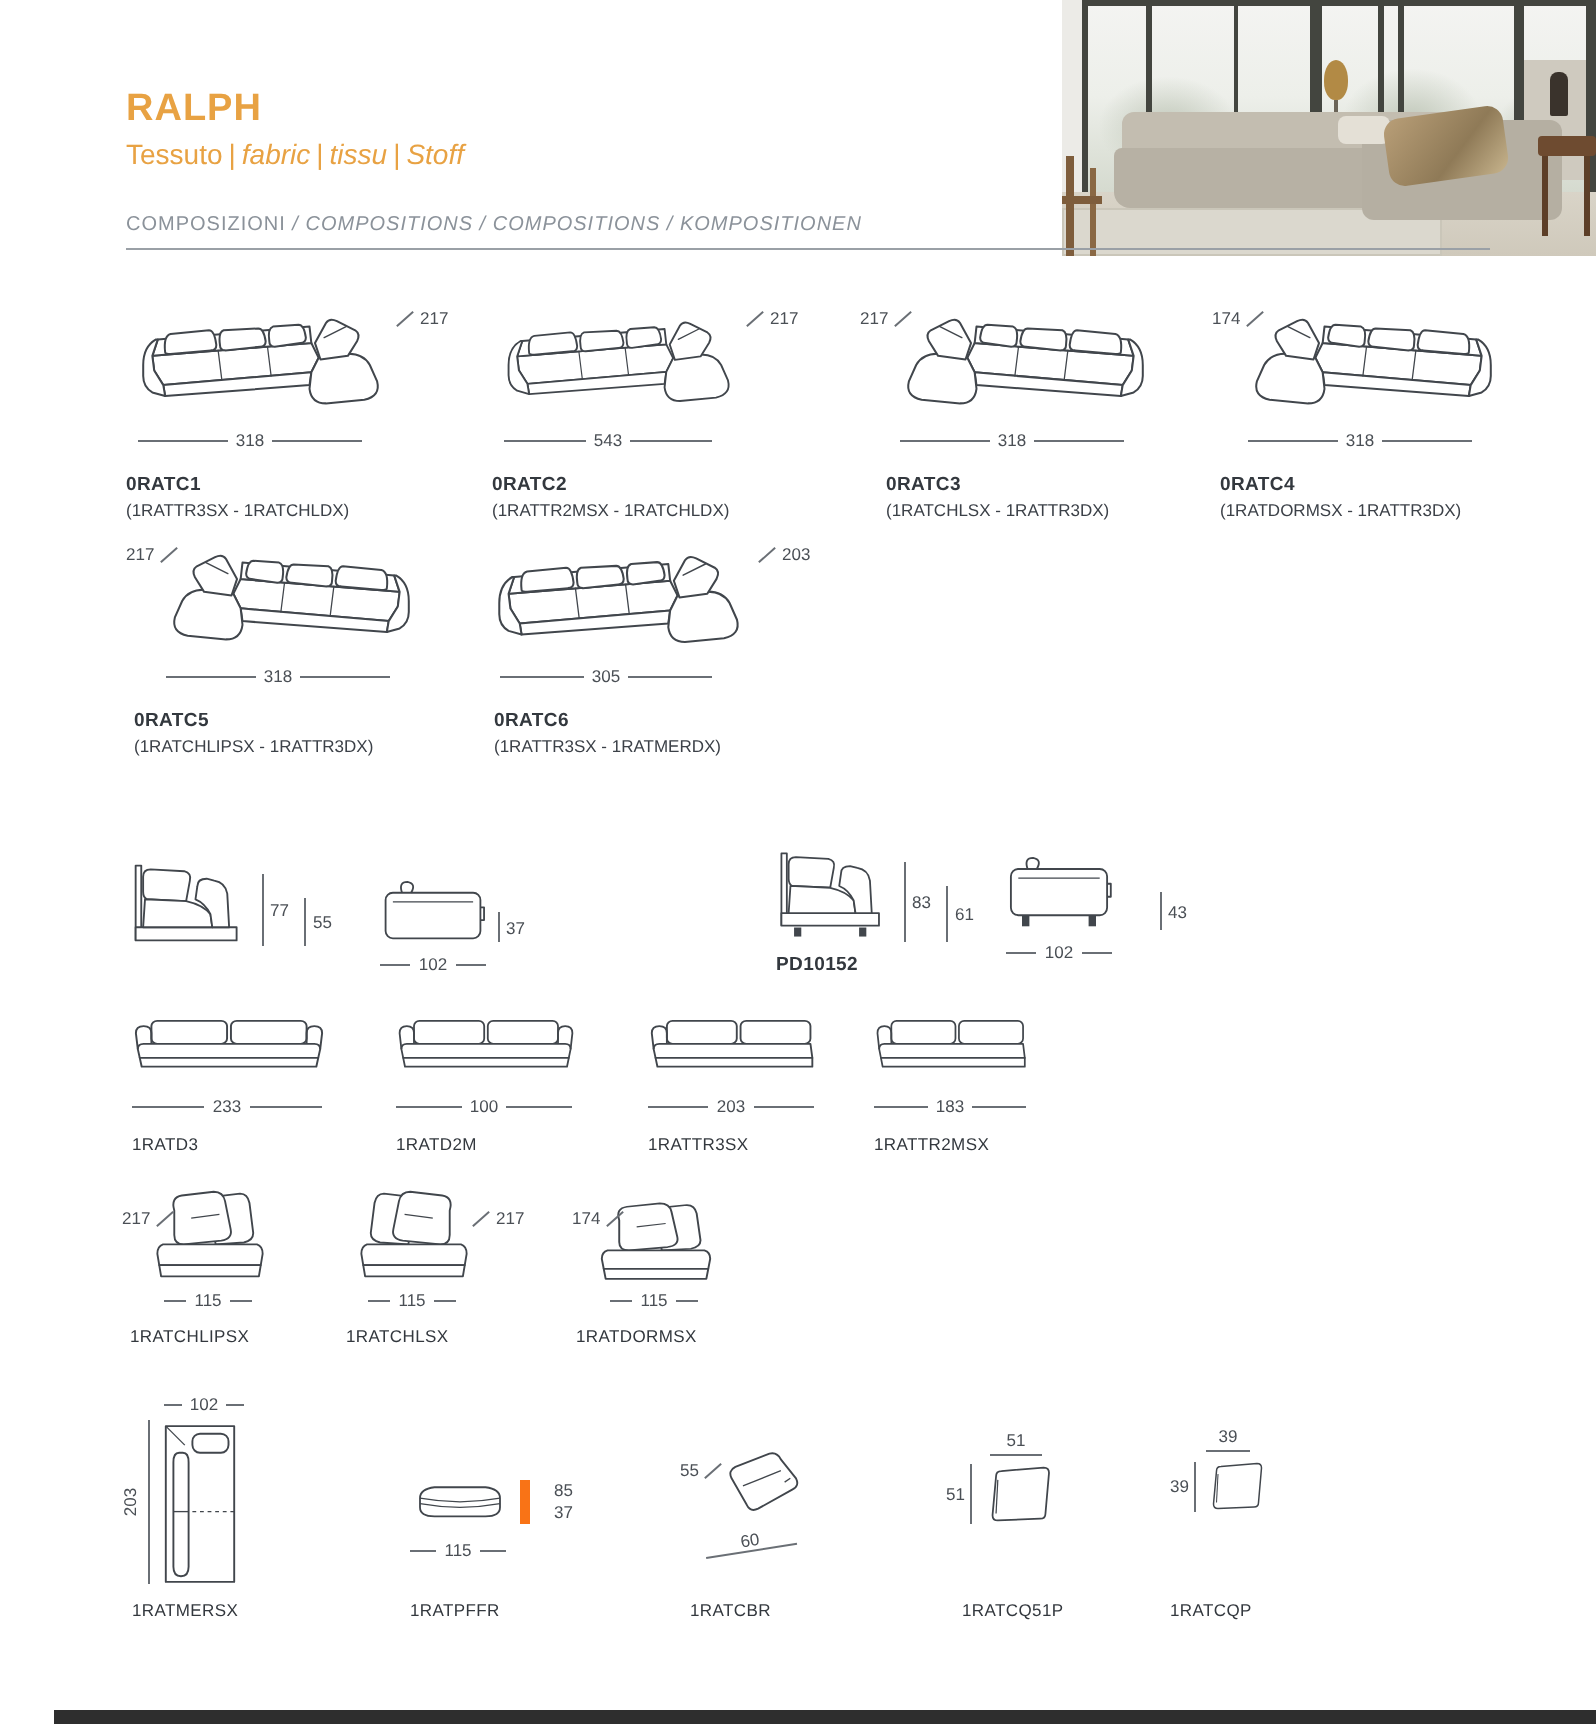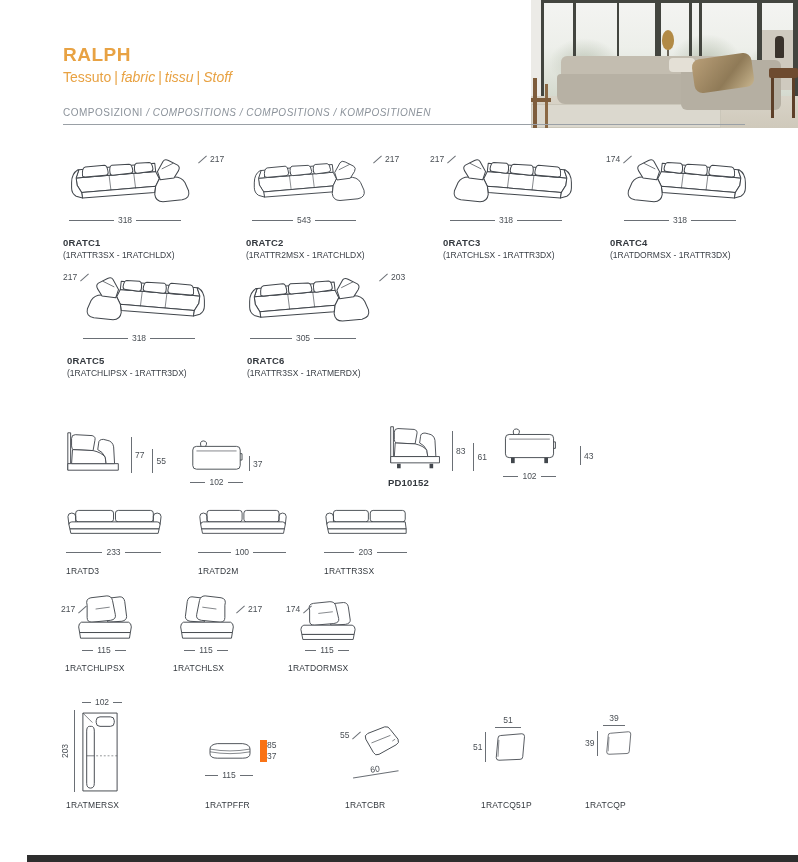--- a/index.html
+++ b/index.html
@@ -29,21 +29,21 @@
   .ddim b{font-weight:normal}
   .dt{width:11px;height:1px;background:#6A6F75;transform:rotate(-42deg)}
   .vline{width:0;border-left:1px solid #6A6F75;position:relative}
   .rotnum{position:absolute;left:-17px;top:50%;transform:translateY(-50%) rotate(-90deg);
           font-size:8.5px;color:#4A4F55}
   .topnum{border-bottom:1px solid #6A6F75;text-align:center;font-size:8.5px;color:#4A4F55;
           padding-bottom:2px;margin-bottom:4px}
   .numl{font-size:8.5px;color:#4A4F55;padding-right:3px}
   .dim60{width:46px;border-bottom:1px solid #6A6F75;transform:rotate(-9deg);font-size:8.5px;
          color:#4A4F55;text-align:center;margin:0 0 0 12px}
-  .pffr-dims{border-left:7px solid #f97316;padding-left:0;margin-left:5px;font-size:8.5px;
+  .pffr-dims{border-left:5px solid #f97316;padding-left:12px;margin-left:5px;font-size:8.5px;
              color:#4A4F55;line-height:11px}
   .rowflex{display:flex;align-items:flex-end;gap:8px}
   .flip{transform:scaleX(-1)}
   .elabel{position:absolute;top:800px;font-size:8.5px;color:#33383E;letter-spacing:.2px}
   
   .footer-bar{position:absolute;left:27px;top:855px;width:771px;height:7px;background:#2E2E2E}
   
   .photo{position:absolute;left:531px;top:0;width:267px;height:128px;background:#ECEBE7;overflow:hidden}
   .photo div{position:absolute}
   .ph-win{left:10px;top:0;width:257px;height:96px;
@@ -381,20 +381,31 @@
     <svg viewBox="0 0 90 34" width="85" height="30" preserveAspectRatio="none">
         <use href="#e-sofa-al"></use>
       </svg>
     <div class="hdim" style="width:83px;margin-top:7px">
         <i></i>
         <span>203</span>
         <i></i>
       </div>
     <div class="ecode" style="margin-top:9px">1RATTR3SX</div>
   </div>
+  <div class="cell" style="left:437px;top:506px">
+    <svg viewBox="0 0 90 34" width="78" height="30" preserveAspectRatio="none">
+        <use href="#e-sofa-al"></use>
+      </svg>
+    <div class="hdim" style="width:76px;margin-top:7px">
+        <i></i>
+        <span>183</span>
+        <i></i>
+      </div>
+    <div class="ecode" style="margin-top:9px">1RATTR2MSX</div>
+  </div>
 
   <div class="cell" style="left:65px;top:594px;width:90px">
     <div class="art" style="height:48px">
       <svg viewBox="0 0 62 50" width="60" height="47" style="margin-left:10px">
           <use href="#e-chaise"></use>
         </svg>
       <span class="ddim" style="left:-4px;top:10px">
           <b>217</b>
           <i class="dt"></i>
         </span>

